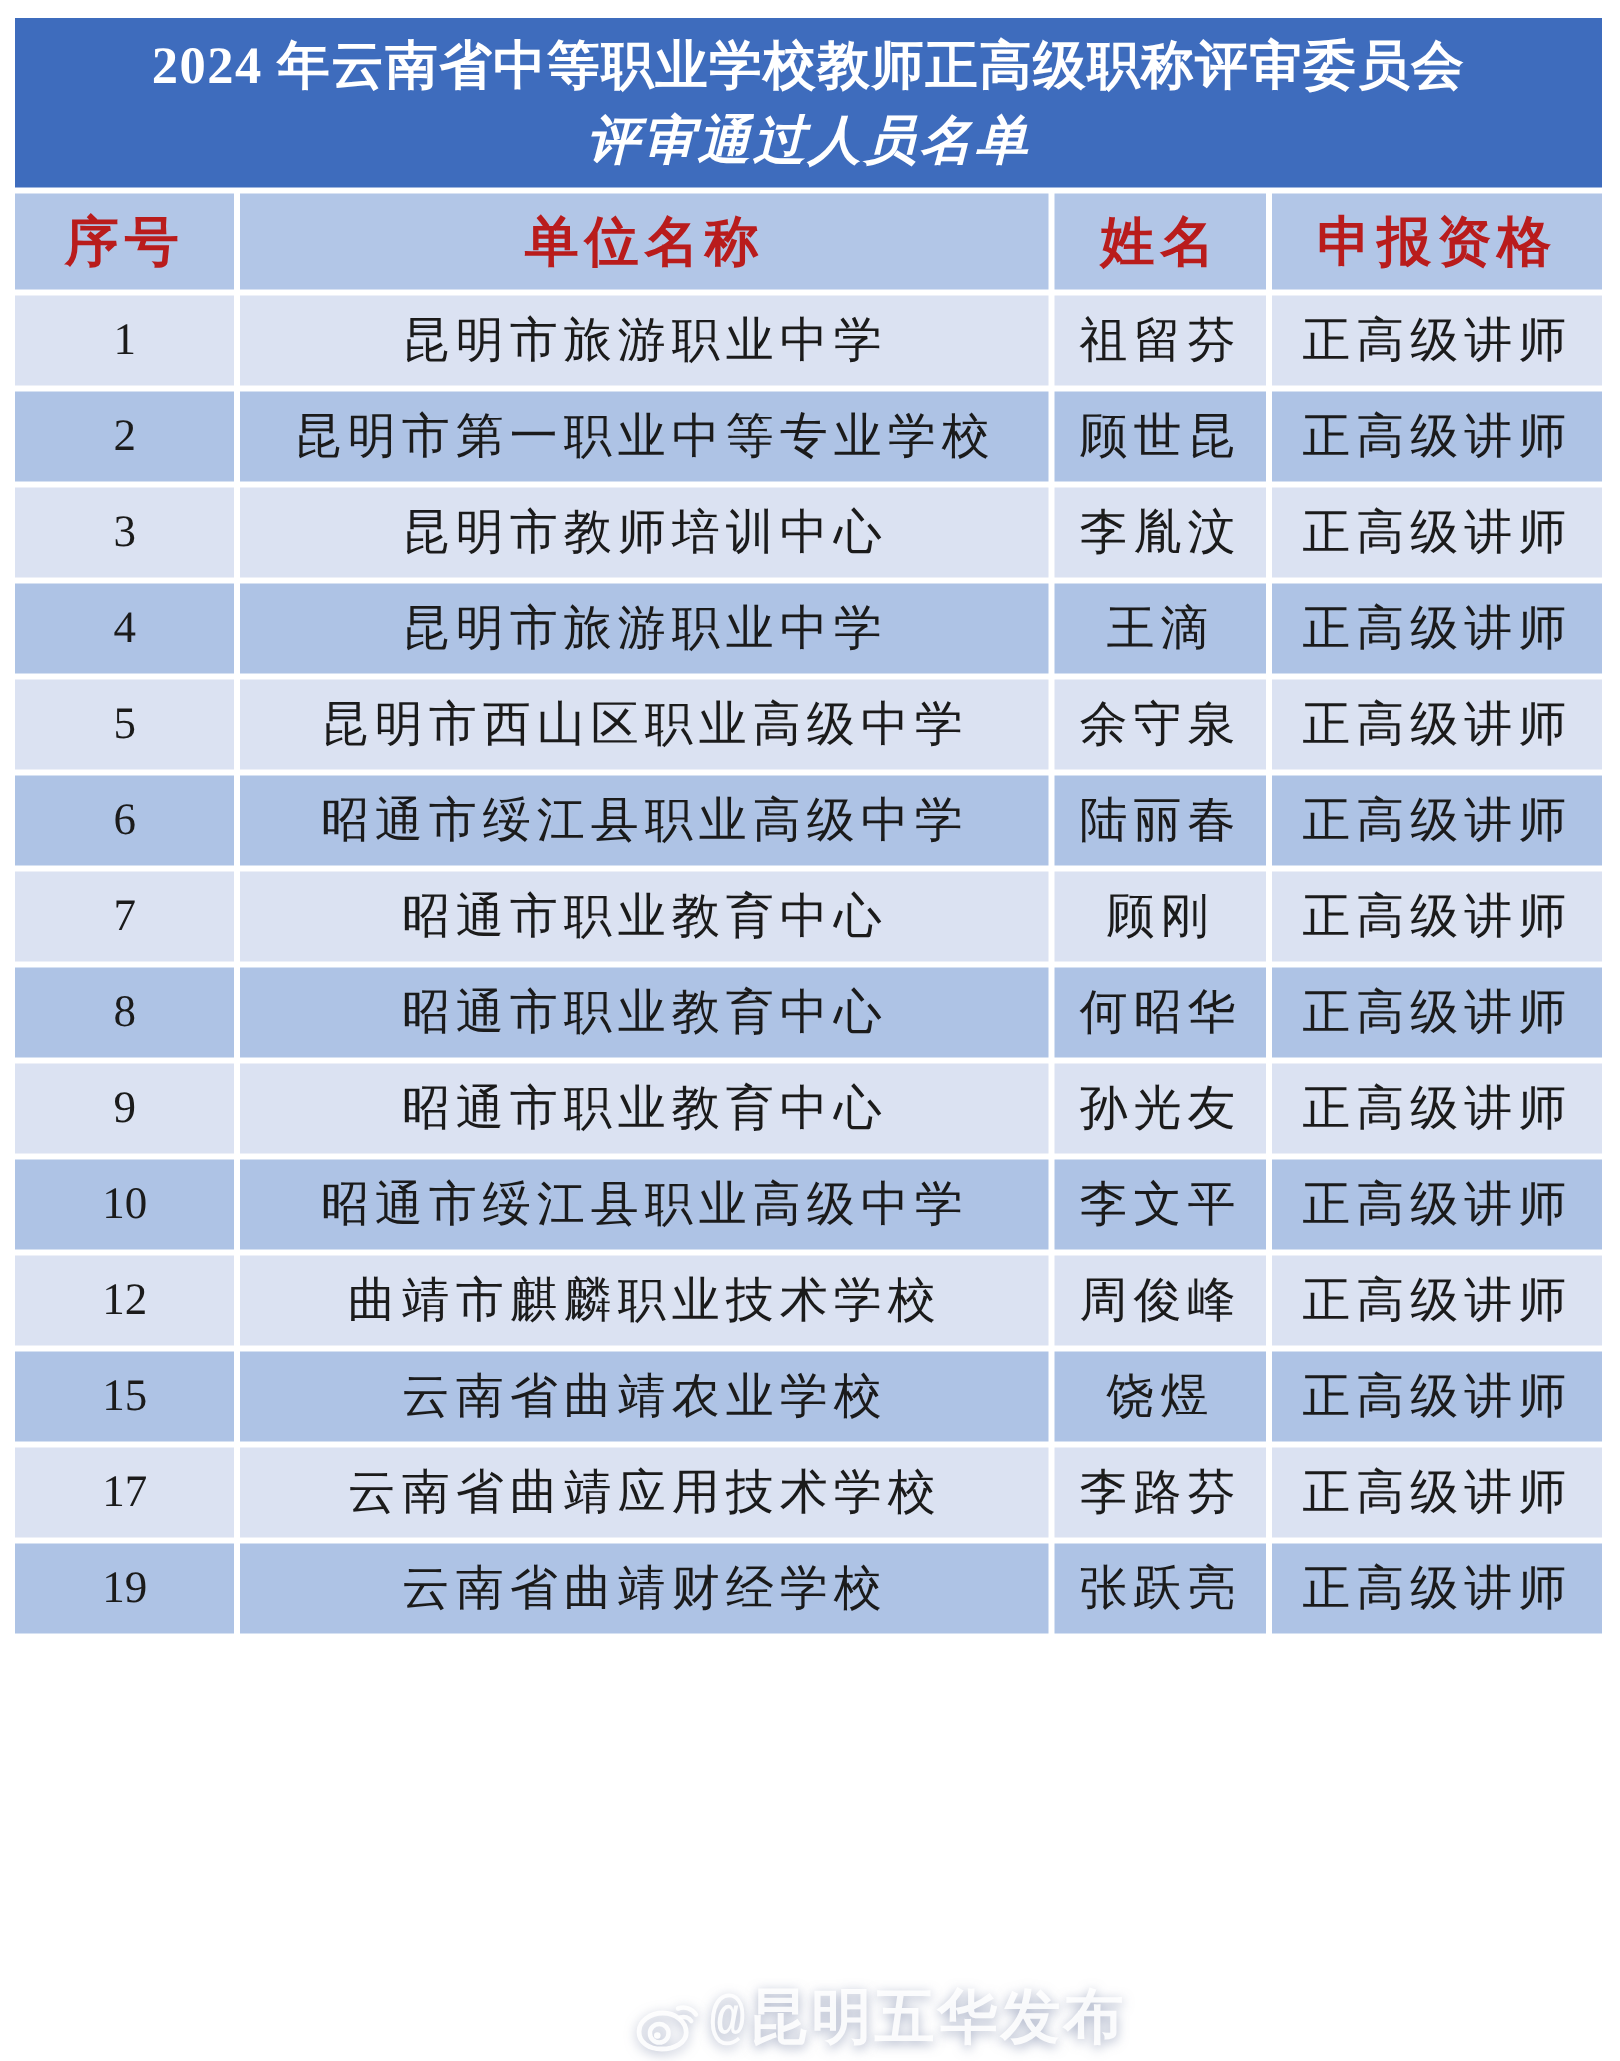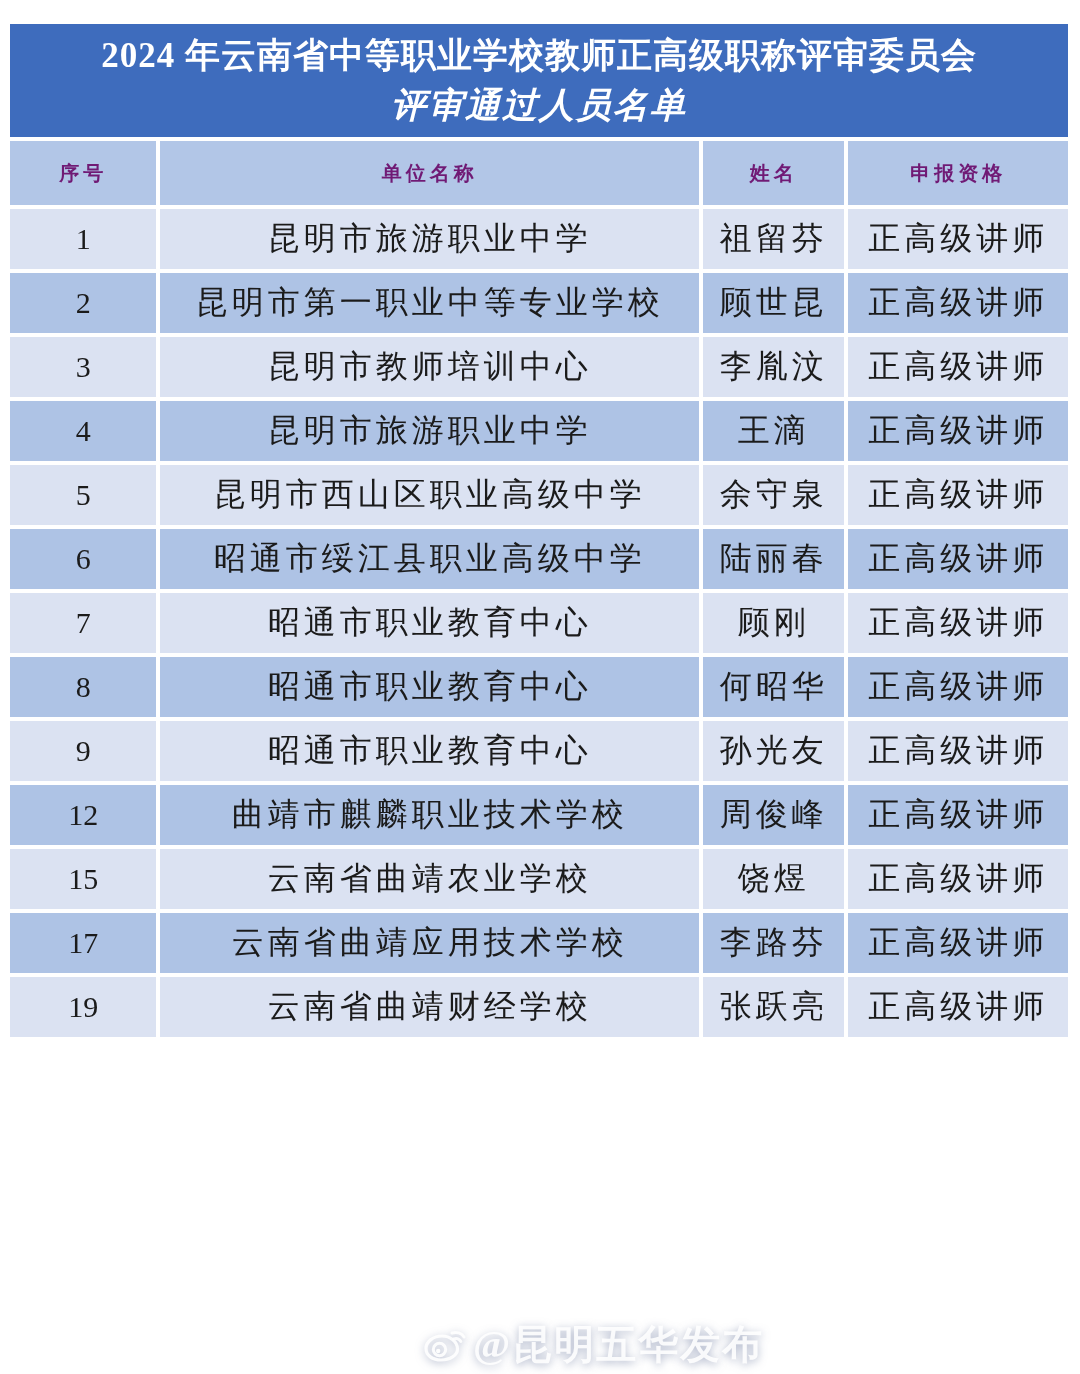--- a/index.html
+++ b/index.html
@@ -11,21 +11,21 @@
     width: 1080px;
     height: 1374px;
     position: relative;
     overflow: hidden;
     font-family: "Liberation Serif", serif;
   }
   .page {
     position: absolute;
     inset: 0;
     box-sizing: border-box;
-    padding: 24px 12px 5px 10px;
+    padding: 12px 12px 5px 10px;
   }
   
   .title-band {
     background: #3e6cbd;
     height: 113px;
     display: flex;
     flex-direction: column;
     justify-content: space-evenly;
     align-items: center;
     color: #ffffff;
@@ -53,23 +53,23 @@
   }
   col.c1 { width: 14%; }
   col.c2 { width: 51.5%; }
   col.c3 { width: 13.5%; }
   col.c4 { width: 21%; }
   th {
     background: #b2c6e7;
     height: 62px;
     font-family: "Liberation Sans", sans-serif;
     font-weight: 700;
-    font-size: 20px;
+    font-size: 36px;
     letter-spacing: 4px;
-    color: #701a75;
+    color: #b91c1c;
     text-align: center;
     vertical-align: middle;
   }
   td {
     height: 58px;
     text-align: center;
     vertical-align: middle;
     font-family: "Liberation Serif", serif;
     font-size: 32px;
     letter-spacing: 4px;
@@ -79,24 +79,24 @@
   }
   tbody tr:nth-child(odd) td  { background: #dbe2f2; }
   tbody tr:nth-child(even) td { background: #aec3e5; }
   td.c-no { font-size: 30px; letter-spacing: 0; }
   
   .watermark {
     position: absolute;
     left: 422px;
     bottom: 2px;
     display: flex;
-    align-items: center;
+    align-items: flex-end;
     gap: 5px;
     color: rgba(255,255,255,0.88);
-    font-family: Liberation Serif, serif;
+    font-family: Liberation Mono, monospace;
     font-weight: 700;
     font-size: 40px;
     letter-spacing: 2px;
     text-shadow: 0 2px 8px rgba(95,110,150,0.55);
     white-space: nowrap;
     pointer-events: none;
   }
   .watermark svg {
     filter: drop-shadow(0 2px 4px rgba(95,110,150,0.5));
     flex: 0 0 auto;
@@ -185,20 +185,26 @@
     <td class="c-qual">正高级讲师</td>
   </tr>
 
   <tr>
     <td class="c-no">9</td>
     <td class="c-unit">昭通市职业教育中心</td>
     <td class="c-name">孙光友</td>
     <td class="c-qual">正高级讲师</td>
   </tr>
 
+  <tr>
+    <td class="c-no">10</td>
+    <td class="c-unit">昭通市绥江县职业高级中学</td>
+    <td class="c-name">李文平</td>
+    <td class="c-qual">正高级讲师</td>
+  </tr>
 
 
   <tr>
     <td class="c-no">12</td>
     <td class="c-unit">曲靖市麒麟职业技术学校</td>
     <td class="c-name">周俊峰</td>
     <td class="c-qual">正高级讲师</td>
   </tr>
 
 

